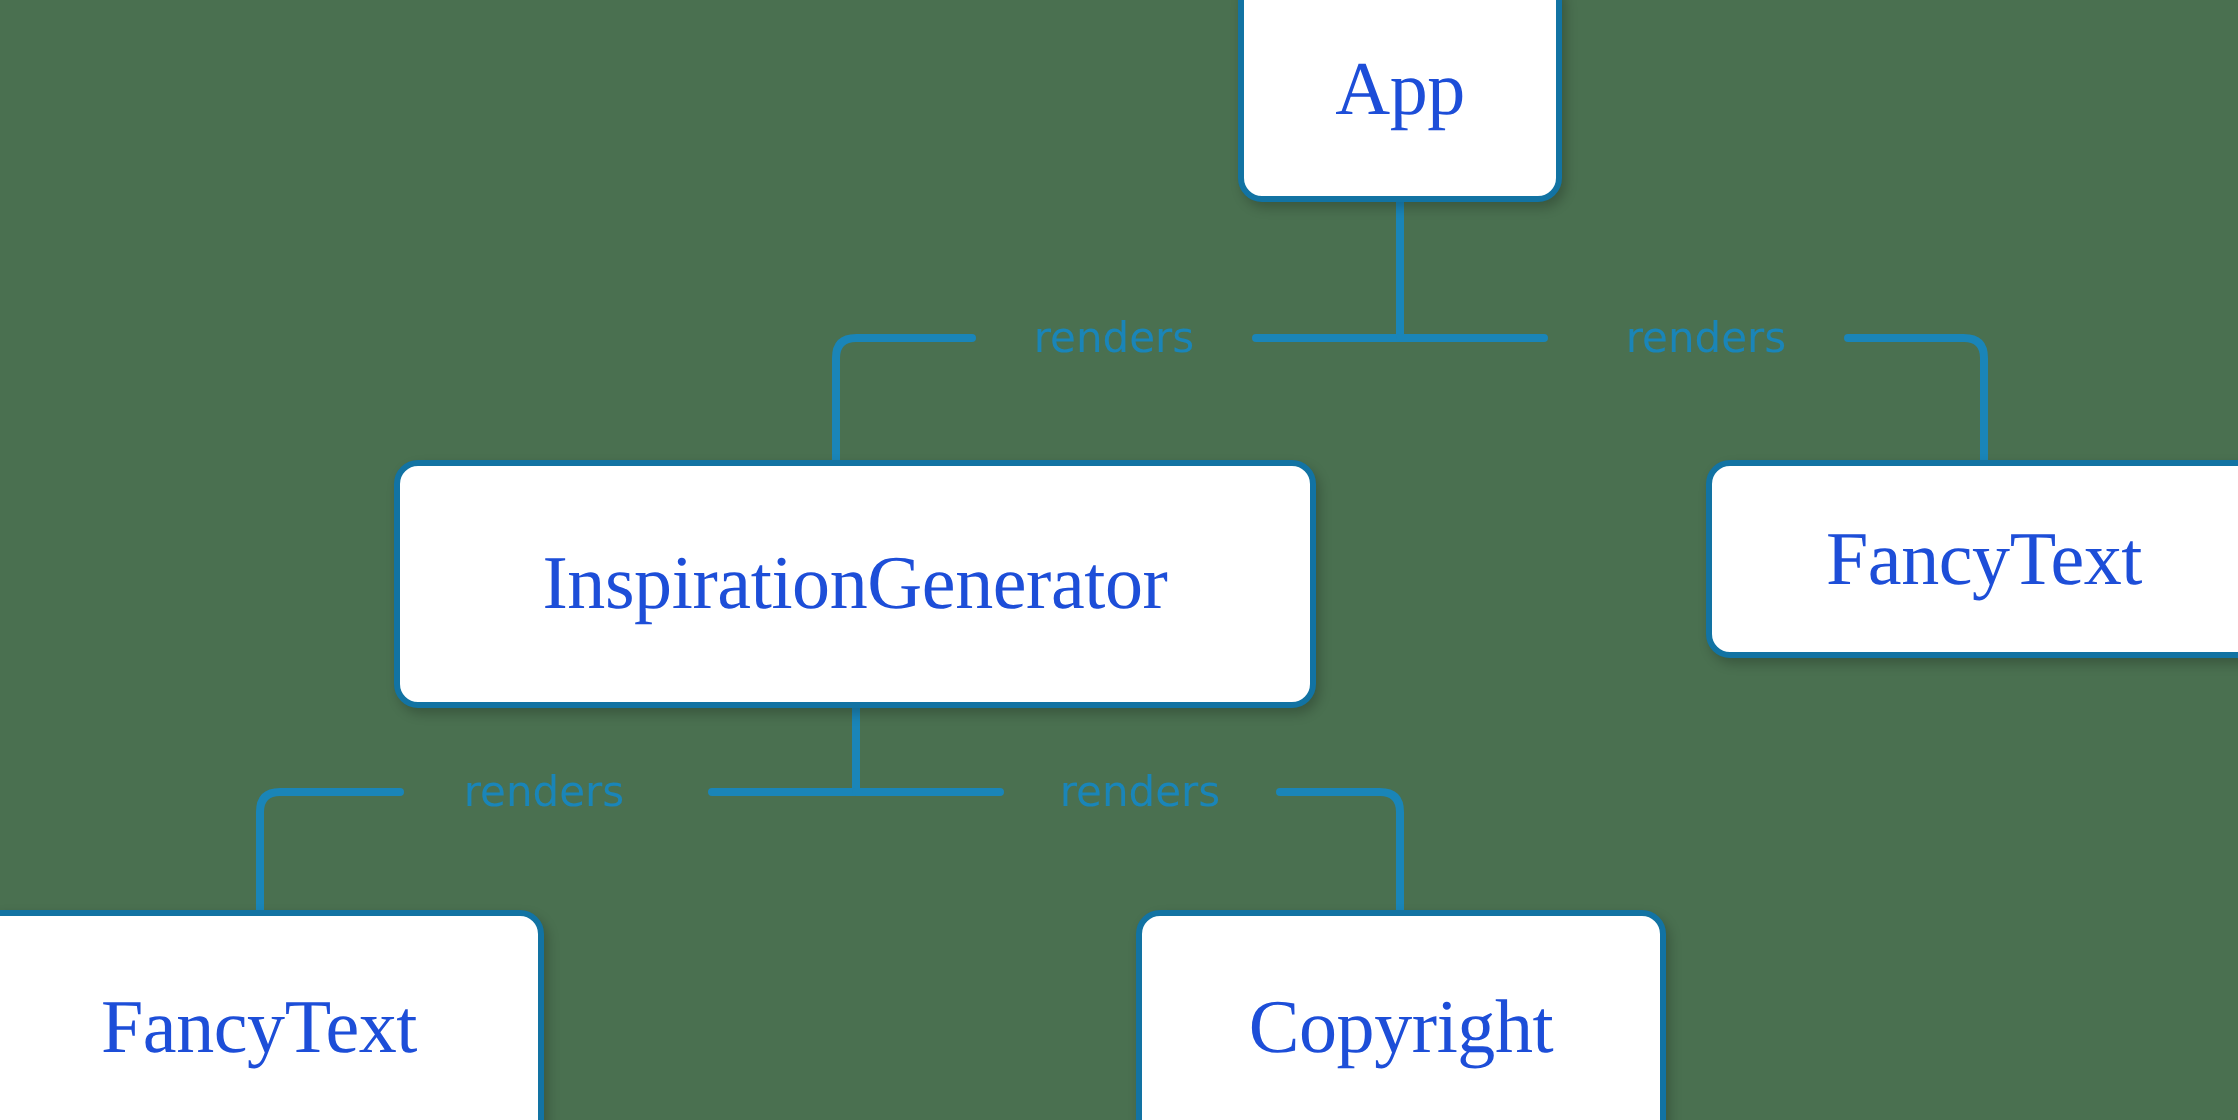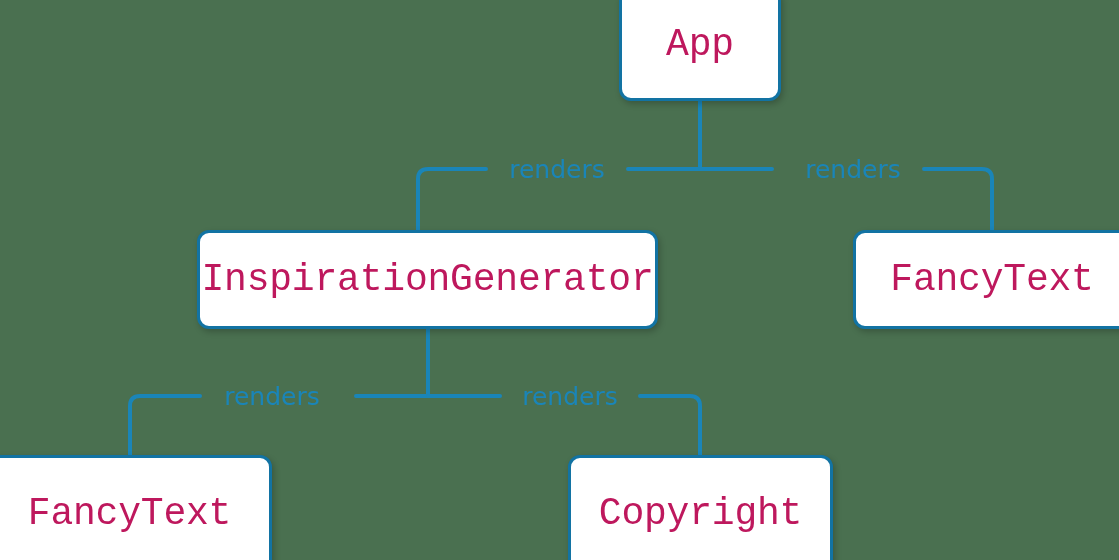--- a/index.html
+++ b/index.html
@@ -35,35 +35,35 @@
     box-sizing: border-box;
     background: #ffffff;
     border: 3px solid #1273a3;
     border-radius: 12px;
     box-shadow: 2px 3px 6px rgba(0,0,0,0.22);
     display: flex;
     align-items: center;
     justify-content: center;
   }
   .node-label {
-    color: #be185d;
-    font-family: Liberation Mono, monospace;
+    color: #1d4ed8;
+    font-family: Liberation Serif, serif;
     font-weight: 400;
     letter-spacing: -0.2px;
     white-space: nowrap;
   }
 
   
   .node-app {
     left: 619px;  top: -12px;  width: 162px;  height: 113px;
   }
   .node-app .node-label { font-size: 38px; }
 
   .node-inspiration {
-    left: 197px; top: 230px; width: 461px; height: 99px;
+    left: 197px; top: 230px; width: 461px; height: 124px;
   }
   .node-inspiration .node-label { font-size: 38px; }
 
   .node-fancytext-right {
     left: 853px; top: 230px; width: 278px; height: 99px;
   }
   .node-fancytext-right .node-label { font-size: 38px; }
 
   .node-fancytext-bottom {
     left: -13px; top: 455px; width: 285px; height: 117px;
@@ -73,21 +73,21 @@
   .node-copyright {
     left: 568px; top: 455px; width: 265px; height: 117px;
   }
   .node-copyright .node-label { font-size: 38px; text-align: center; }
 
   
   .edge-label {
     position: absolute;
     color: #1a85b8;
     font-family: "DejaVu Sans", sans-serif;
-    font-size: 25px;
+    font-size: 21px;
     font-weight: 400;
     white-space: nowrap;
     transform: translate(-50%, -50%);
   }
   .lbl-app-left      { left: 557px; top: 169px; }
   .lbl-app-right     { left: 853px; top: 169px; }
   .lbl-ins-left      { left: 272px; top: 396px; }
   .lbl-ins-right     { left: 570px; top: 396px; }
 </style>
 </head>

